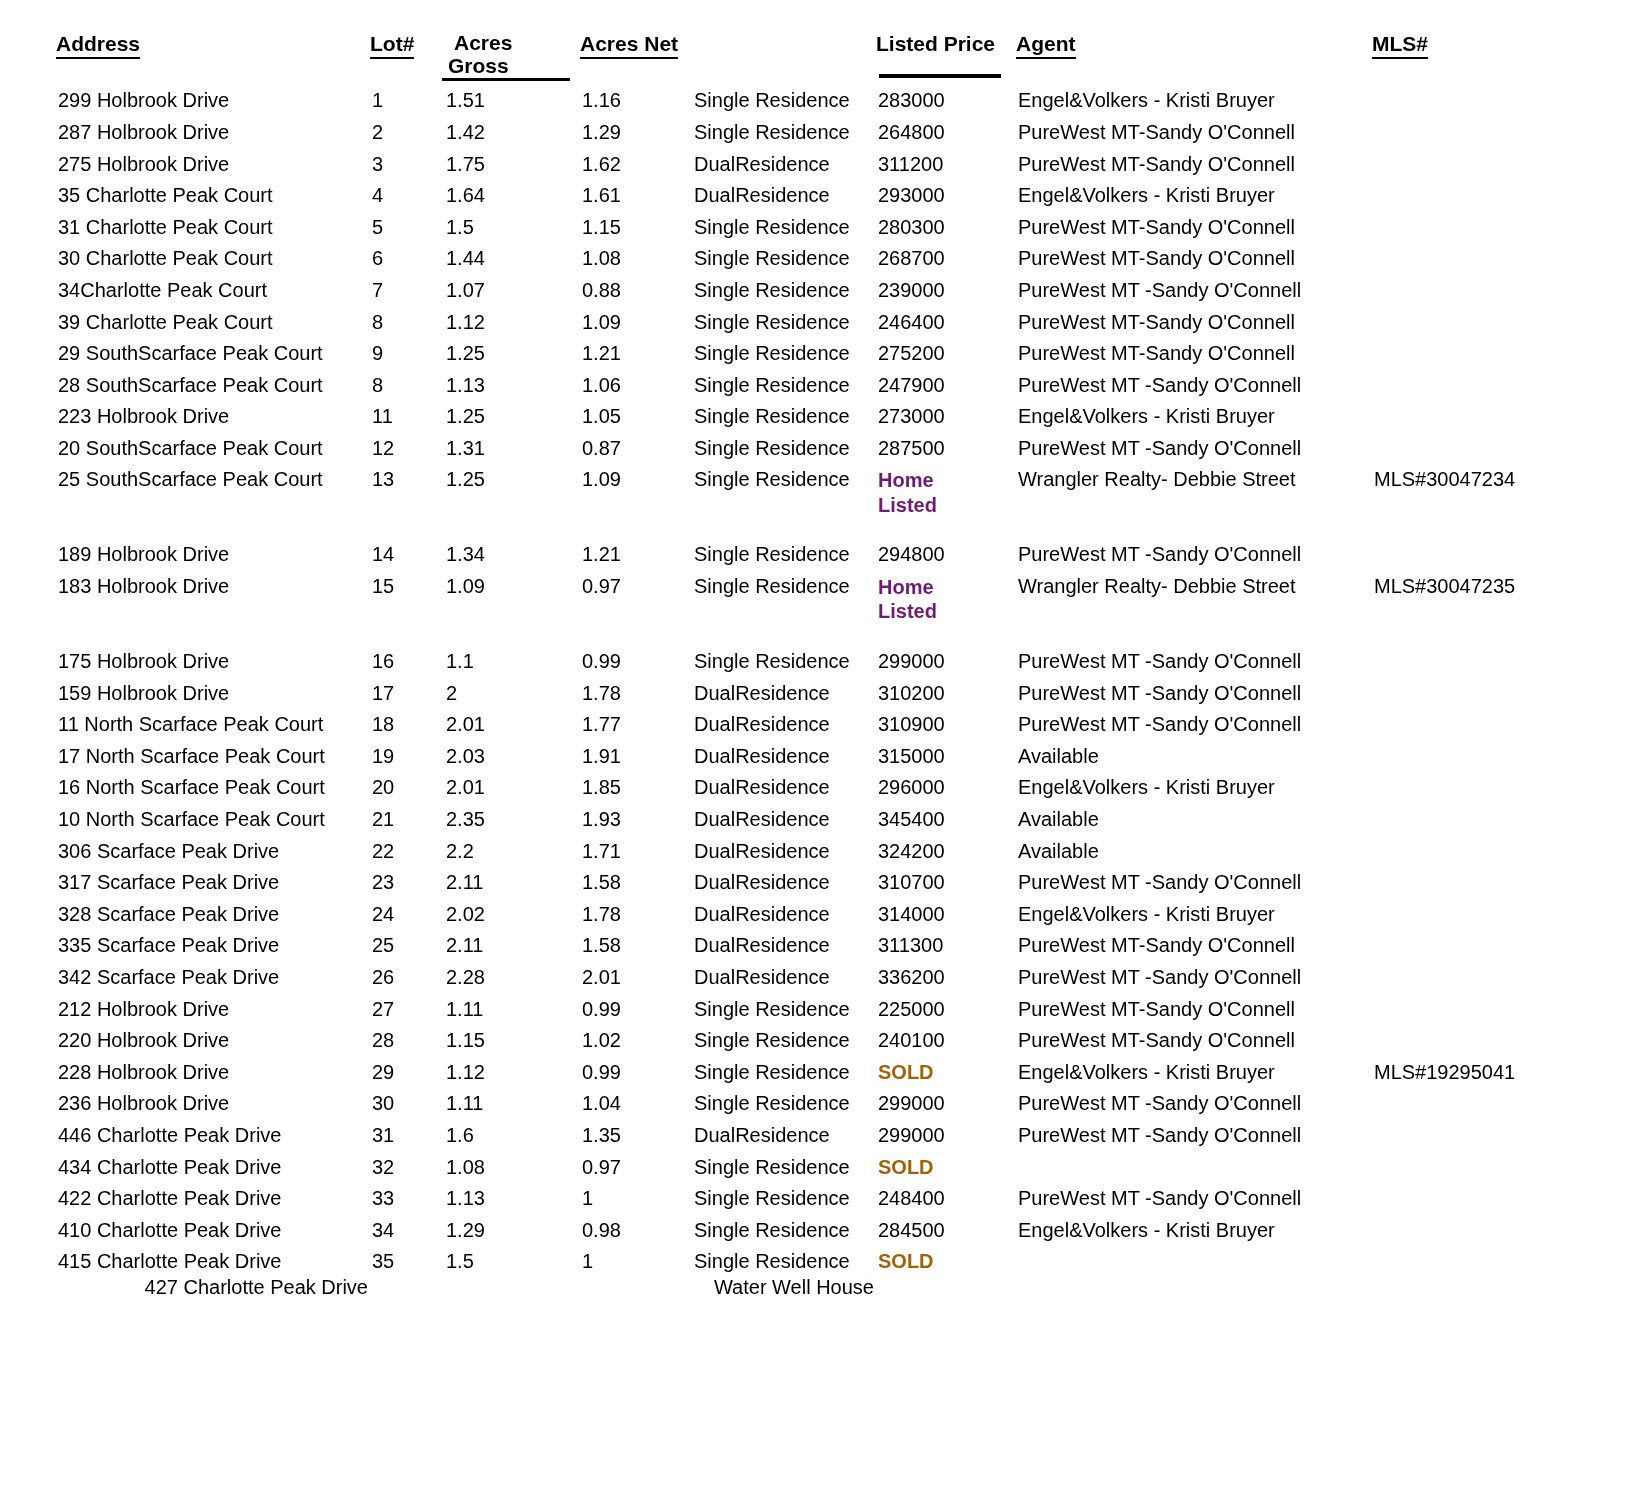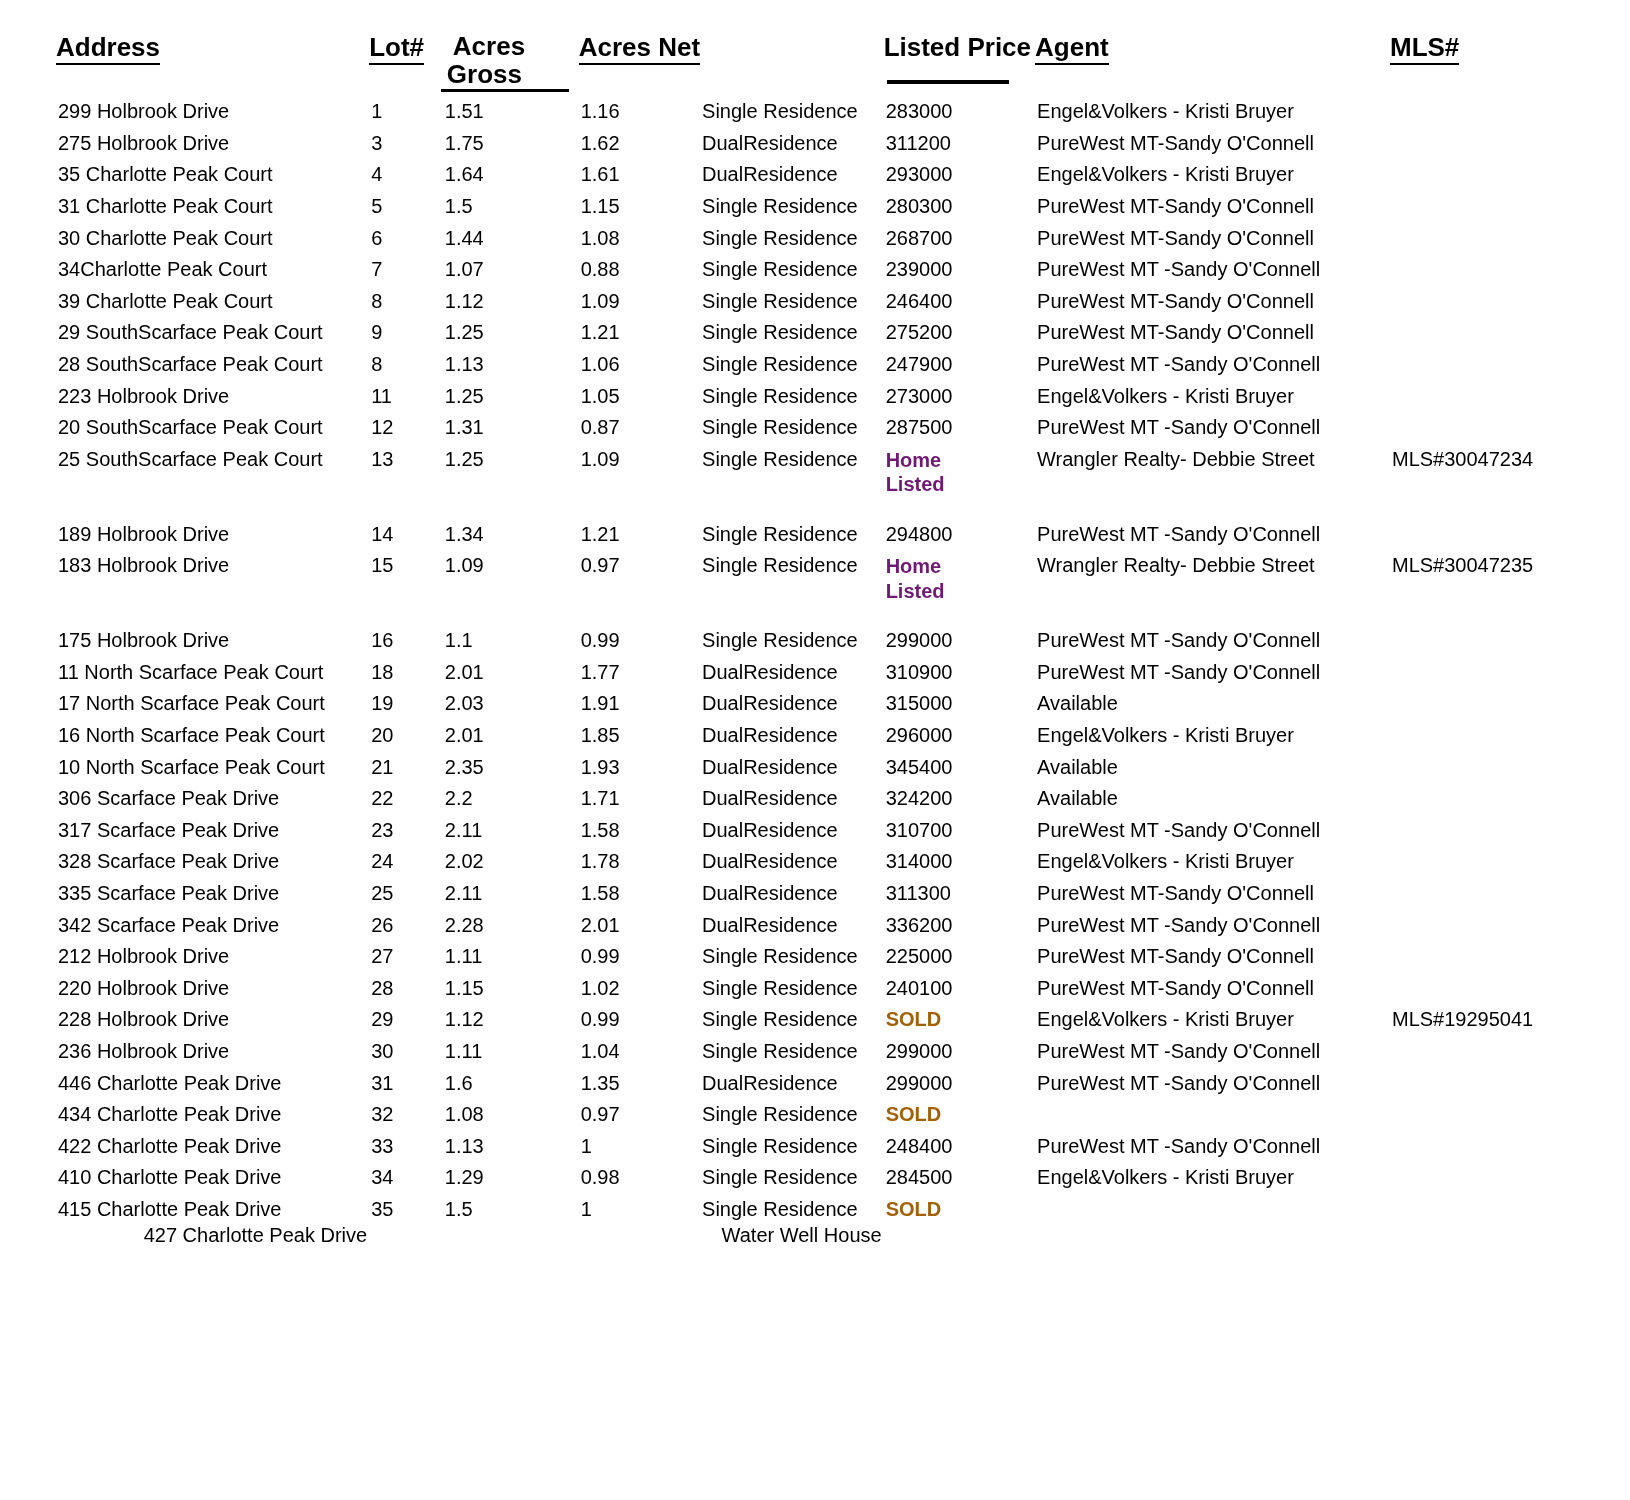--- a/index.html
+++ b/index.html
@@ -34,21 +34,21 @@
   col.c-lot       { width: 72px;  }
   col.c-gross     { width: 138px; }
   col.c-net       { width: 114px; }
   col.c-type      { width: 182px; }
   col.c-price     { width: 138px; }
   col.c-agent     { width: 342px; }
   col.c-mls       { width: 260px; }
 
   
   thead th {
-    font-size: 26px;
+    font-size: 21px;
     font-weight: bold;
     text-align: left;
     vertical-align: top;
     padding: 0 0 4px 0;
     white-space: nowrap;
     height: 46px;
   }
   .hdr-u {
     display: inline-block;
     border-bottom: 2px solid #000;
@@ -182,20 +182,30 @@
           <td class="c-address">299 Holbrook Drive</td>
           <td class="c-lot">1</td>
           <td class="c-gross">1.51</td>
           <td class="c-net">1.16</td>
           <td class="c-type">Single Residence</td>
           <td class="c-price">283000</td>
           <td class="c-agent">Engel&amp;Volkers - Kristi Bruyer</td>
           <td class="c-mls"></td>
         </tr>
         <tr>
+          <td class="c-address">287 Holbrook Drive</td>
+          <td class="c-lot">2</td>
+          <td class="c-gross">1.42</td>
+          <td class="c-net">1.29</td>
+          <td class="c-type">Single Residence</td>
+          <td class="c-price">264800</td>
+          <td class="c-agent">PureWest MT-Sandy O'Connell</td>
+          <td class="c-mls"></td>
+        </tr>
+        <tr>
           <td class="c-address">275 Holbrook Drive</td>
           <td class="c-lot">3</td>
           <td class="c-gross">1.75</td>
           <td class="c-net">1.62</td>
           <td class="c-type">DualResidence</td>
           <td class="c-price">311200</td>
           <td class="c-agent">PureWest MT-Sandy O'Connell</td>
           <td class="c-mls"></td>
         </tr>
         <tr>
@@ -318,20 +328,30 @@
           <td class="c-agent">Wrangler Realty- Debbie Street</td>
           <td class="c-mls">MLS#30047235</td>
         </tr>
         <tr>
           <td class="c-address">175 Holbrook Drive</td>
           <td class="c-lot">16</td>
           <td class="c-gross">1.1</td>
           <td class="c-net">0.99</td>
           <td class="c-type">Single Residence</td>
           <td class="c-price">299000</td>
+          <td class="c-agent">PureWest MT -Sandy O'Connell</td>
+          <td class="c-mls"></td>
+        </tr>
+        <tr>
+          <td class="c-address">159 Holbrook Drive</td>
+          <td class="c-lot">17</td>
+          <td class="c-gross">2</td>
+          <td class="c-net">1.78</td>
+          <td class="c-type">DualResidence</td>
+          <td class="c-price">310200</td>
           <td class="c-agent">PureWest MT -Sandy O'Connell</td>
           <td class="c-mls"></td>
         </tr>
         <tr>
           <td class="c-address">11 North Scarface Peak Court</td>
           <td class="c-lot">18</td>
           <td class="c-gross">2.01</td>
           <td class="c-net">1.77</td>
           <td class="c-type">DualResidence</td>
           <td class="c-price">310900</td>

